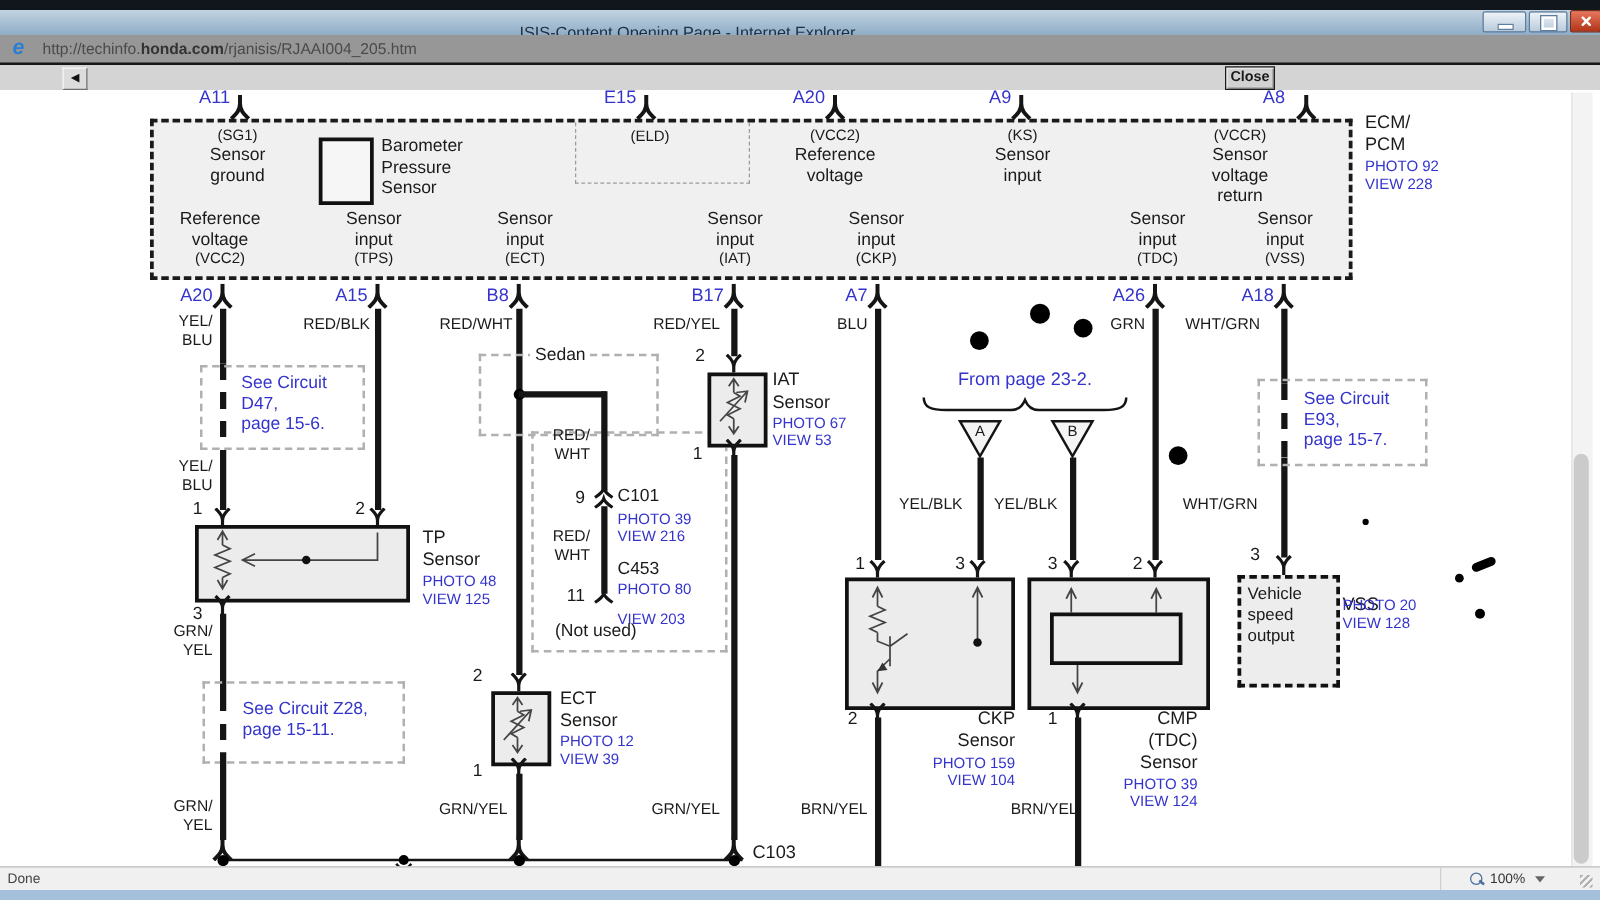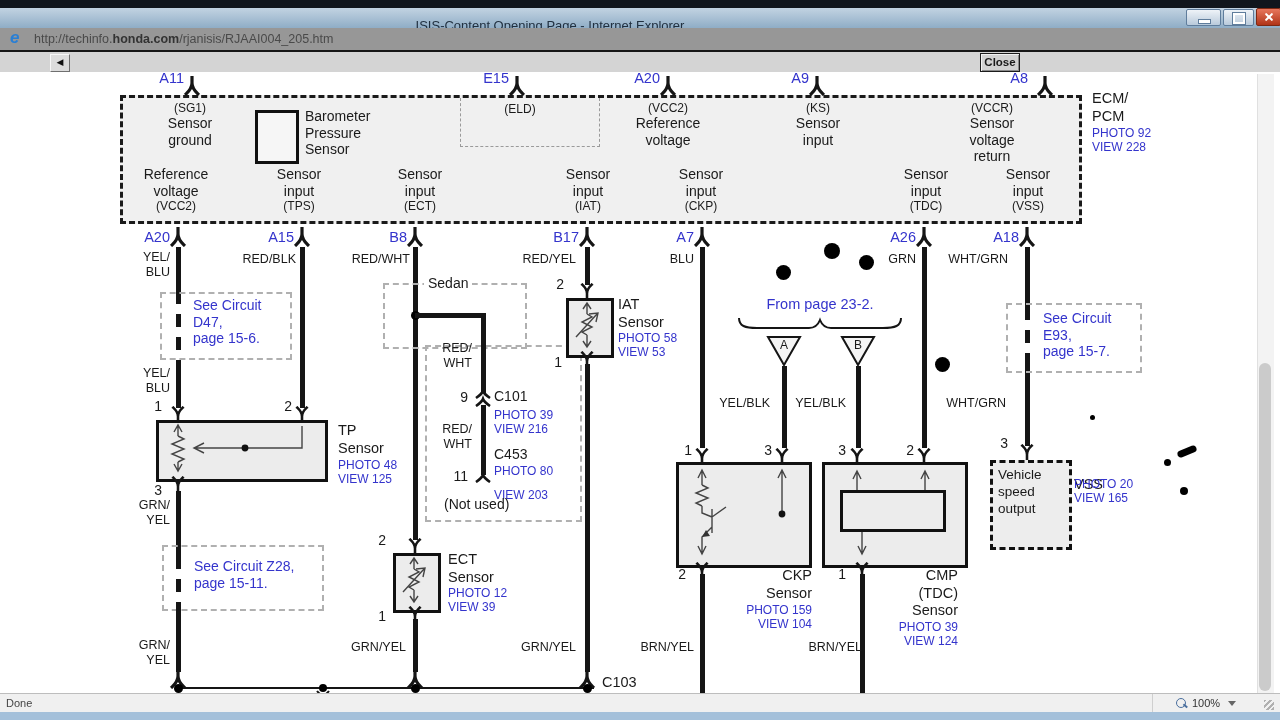--- a/index.html
+++ b/index.html
@@ -333,21 +333,21 @@
     </svg>
   <div class="abs sbox" style="left:566px;top:226px;width:42px;height:54px"></div>
   <svg class="abs" style="left:569px;top:229px" width="36" height="48" viewBox="0 0 36 48">
     <g fill="none" stroke="#444" stroke-width="1.4">
       <path d="M14,8 L18,2 L22,8 M18,2 V13 M18,13 l5,3 l-10,5 l10,5 l-10,5 l5,3 M18,34 V46 M14,40 L18,46 L22,40"></path>
       <path d="M7,36 L28,13 M20,13 L29,12 L27,21"></path>
     </g>
   </svg>
   <div class="abs name" style="left:618px;top:224px">IAT
 Sensor</div>
-  <div class="abs lnk" style="left:618px;top:259px">PHOTO 58</div>
+  <div class="abs lnk" style="left:618px;top:259px">PHOTO 67</div>
   <div class="abs lnk" style="left:618px;top:273px">VIEW 53</div>
   <div class="abs pnum rt" style="left:542px;top:282px;width:20px">1</div>
   <svg class="abs" style="left:578px;top:279px" width="18" height="16">
       <use href="#cyu"></use>
     </svg>
   <div class="abs wire" style="left:584.5px;top:292px;height:308px"></div>
   <div class="abs wlab rt" style="left:500px;top:568px;width:76px">GRN/YEL</div>
   <svg class="abs" style="left:578px;top:597px" width="18" height="20">
       <use href="#cy"></use>
     </svg>
@@ -441,21 +441,21 @@
   <div class="abs pnum rt" style="left:988px;top:363px;width:20px">3</div>
   <svg class="abs" style="left:1018px;top:372px" width="18" height="16">
       <use href="#cyu"></use>
     </svg>
   <div class="abs vbox" style="left:990px;top:388px;width:76px;height:84px"></div>
   <div class="abs" style="left:998px;top:394px;font-size:13.5px;line-height:17px;white-space:pre-line">Vehicle
 speed
 output</div>
   <div class="abs name" style="left:1074px;top:404px">VSS</div>
   <div class="abs lnk" style="left:1074px;top:405px">PHOTO 20</div>
-  <div class="abs lnk" style="left:1074px;top:419px">VIEW 165</div>
+  <div class="abs lnk" style="left:1074px;top:419px">VIEW 128</div>
 
   <div class="abs hl" style="left:176px;top:615px;width:418px;height:2px"></div>
   <div class="abs dot" style="left:173.5px;top:611.5px;width:9px;height:9px"></div>
   <div class="abs dot" style="left:410.5px;top:611.5px;width:9px;height:9px"></div>
   <div class="abs dot" style="left:582.5px;top:611.5px;width:9px;height:9px"></div>
   <div class="abs dot" style="left:318.5px;top:611.5px;width:8px;height:8px"></div>
   <svg class="abs" style="left:315px;top:618px" width="16" height="9">
     <path d="M2,1 Q8,9 14,1" fill="none" stroke="#151515" stroke-width="2"></path>
   </svg>
   <div class="abs name" style="left:602px;top:602px">C103</div>

